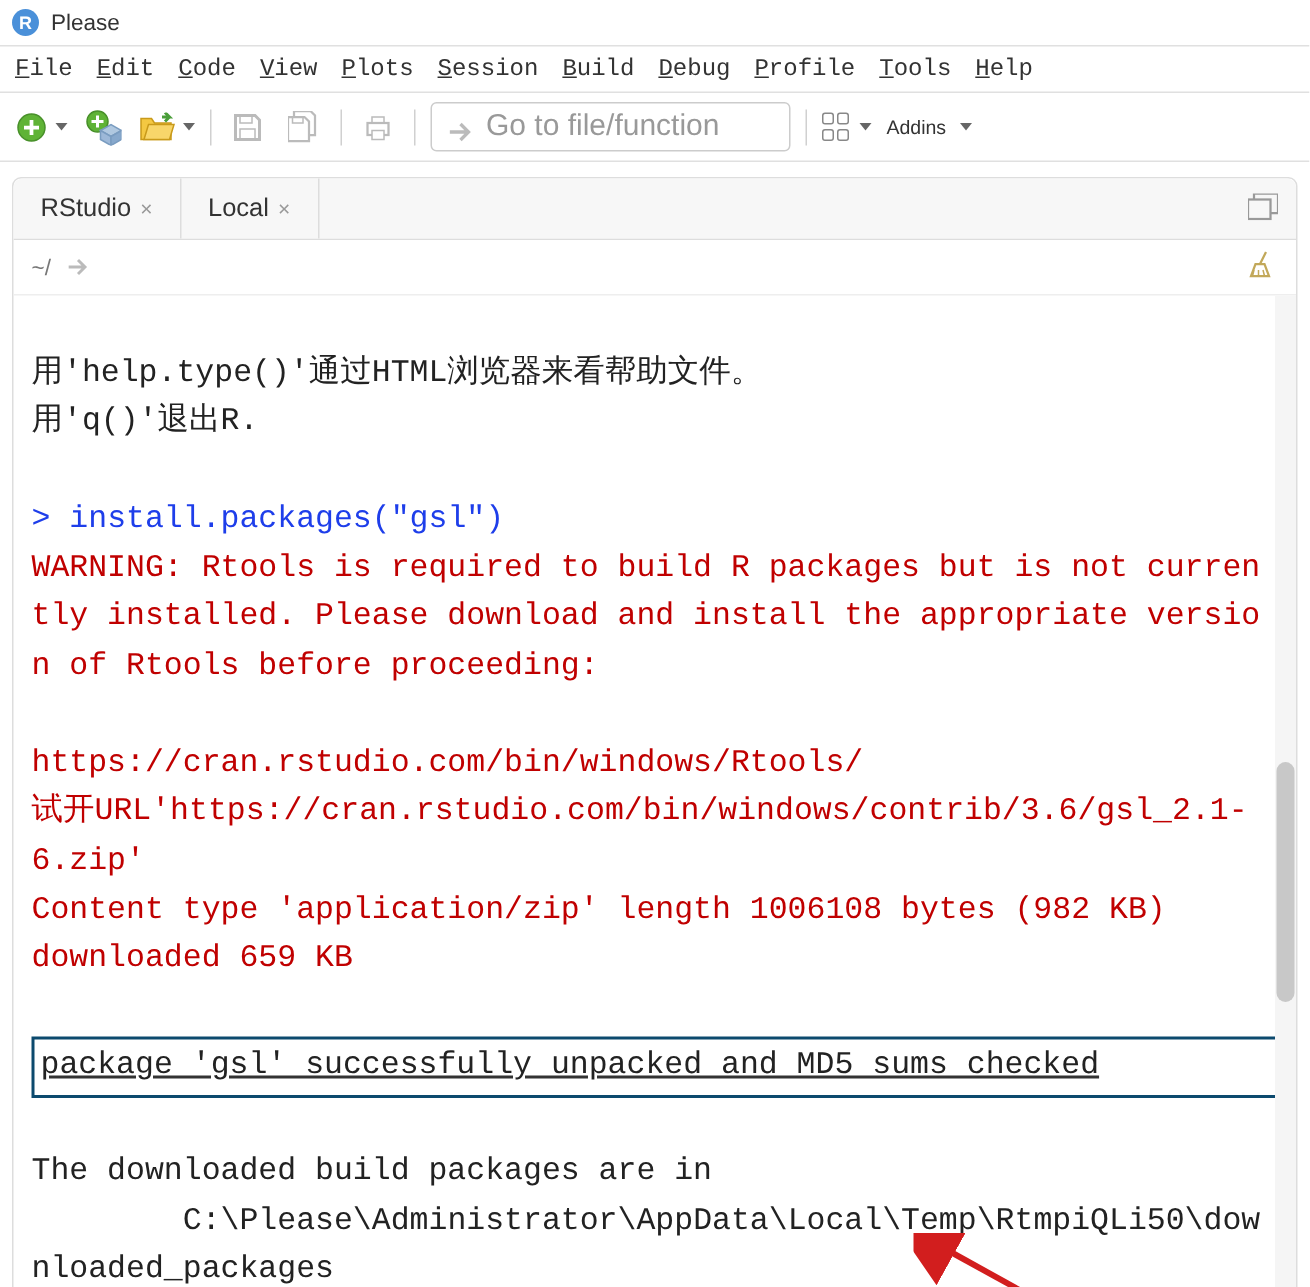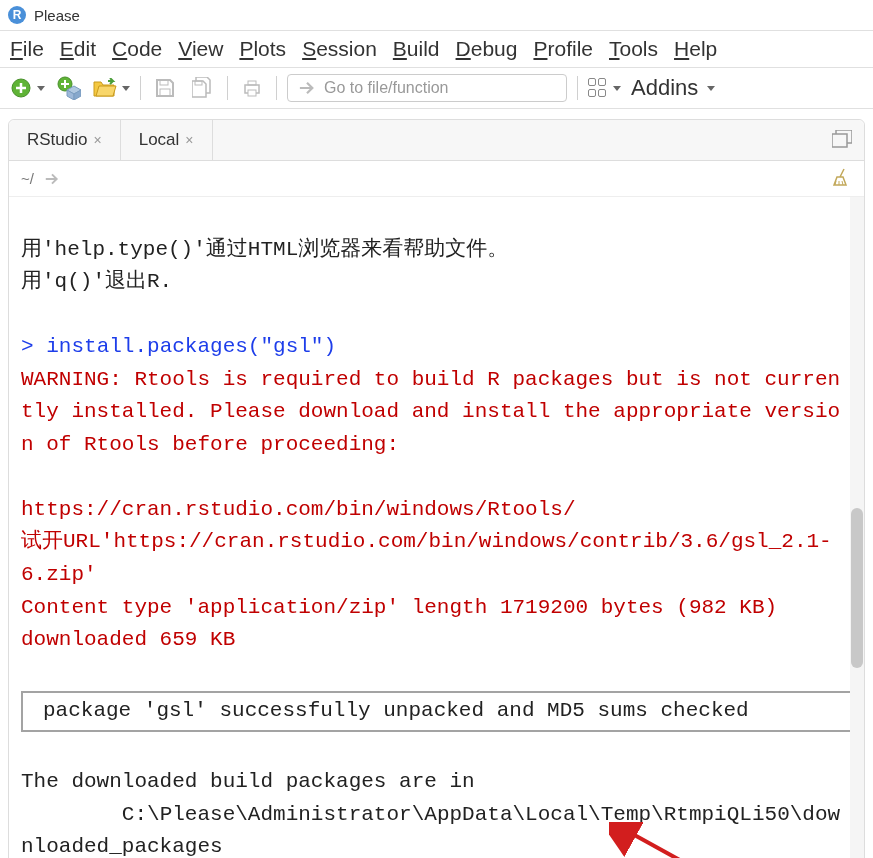--- a/index.html
+++ b/index.html
@@ -1,45 +1,45 @@
 <!DOCTYPE html>
 <html><head>
   <meta charset="utf-8">
   <style>
     * { margin: 0; padding: 0; box-sizing: border-box; }
     body { font-family: "Segoe UI", Arial, sans-serif; background: #fff; font-size: 14px; color: #333; width:873px; }
     .titlebar { display: flex; align-items: center; padding: 6px 8px; border-bottom: 1px solid #e0e0e0; font-size: 15px; }
     .titlebar-icon { width: 18px; height: 18px; border-radius: 50%; background: #4a90d9; color: #fff; display: inline-flex; align-items: center; justify-content: center; font-size: 12px; font-weight: bold; margin-right: 8px; }
-    .menubar { display: flex; gap: 16px; padding: 6px 10px; font-size: 21px; }
+    .menubar { display: flex; gap: 16px; padding: 6px 10px; font-size: 16px; font-family: Liberation Mono, monospace; }
     .menubar-item { cursor: pointer; }
     .menubar-item .ul { text-decoration: underline; }
     .toolbar { display: flex; align-items: center; gap: 10px; padding: 6px 10px; border-top: 1px solid #e0e0e0; border-bottom: 1px solid #e0e0e0; }
     .tb-btn { width: 28px; height: 28px; display: inline-flex; align-items: center; justify-content: center; cursor: pointer; }
     .tb-dropdown { display: inline-flex; align-items: center; gap: 2px; }
     .dropdown-arrow { width: 0; height: 0; border-left: 4px solid transparent; border-right: 4px solid transparent; border-top: 5px solid #666; margin-left: 3px; }
     .tb-sep { width: 1px; height: 24px; background: #d0d0d0; }
-    .goto { flex: 0 0 auto; display: flex; align-items: center; gap: 8px; border: 1px solid #ccc; border-radius: 4px; padding: 4px 12px 4px 10px; color: #999; width: 280px; font-size: 16px; }
+    .goto { flex: 0 0 auto; display: flex; align-items: flex-end; gap: 8px; border: 1px solid #ccc; border-radius: 4px; padding: 4px 12px 4px 10px; color: #999; width: 240px; font-size: 20px; }
     .grid-icon { display: inline-flex; flex-wrap: wrap; width: 20px; height: 20px; gap: 2px; }
     .grid-icon span { width: 8px; height: 8px; border: 1px solid #888; border-radius: 2px; }
-    .addins { display: flex; align-items: center; gap: 6px; font-size: 22px; cursor: pointer; }
+    .addins { display: flex; align-items: center; gap: 6px; font-size: 13px; cursor: pointer; }
     .pane { margin: 10px 8px 0 8px; border: 1px solid #ddd; border-radius: 6px; }
     .tabs { display: flex; align-items: center; border-bottom: 1px solid #ddd; background: #f7f7f7; border-radius: 6px 6px 0 0; }
     .tab { padding: 10px 18px; font-size: 17px; display: flex; align-items: center; gap: 6px; border-right: 1px solid #ddd; cursor: pointer; }
     .tab.active { background: #fff; font-weight: bold; }
     .tab-close { color: #999; font-size: 14px; }
     .tabs-spacer { flex: 1; }
     .window-icon { padding: 0 12px; color: #888; cursor: pointer; }
     .subbar { display: flex; align-items: center; padding: 6px 12px; border-bottom: 1px solid #eee; color: #777; font-size: 15px; gap: 10px; }
     .subbar-spacer { flex: 1; }
     .broom { cursor: pointer; color: #aaa; }
     .console { padding: 4px 12px 12px 12px; font-family: "Consolas", "Courier New", monospace; font-size: 21px; line-height: 1.55; white-space: pre-wrap; word-break: break-all; position: relative; }
     .c-black { color: #222; }
     .c-blue { color: #1e3eea; }
     .c-red { color: #c00000; }
-    .red-box { border: 2px solid #a3a3a3; padding: 2px 20px; margin: 2px 0; display: inline-block; width: 100%; }
+    .red-box { border: 2px solid #0c4a6e; padding: 2px 4px; margin: 2px 0; display: inline-block; width: 100%; text-decoration: underline; }
     .arrow-annot { position: absolute; right: 35px; bottom: 32px; pointer-events: none; }
     .scrollbar { position: absolute; right: 0; top: 0; bottom: 0; width: 14px; background: #f5f5f5; }
     .scroll-thumb { position: absolute; right: 1px; top: 40%; width: 12px; height: 160px; background: #c8c8c8; border-radius: 6px; }
     .console-wrap { position: relative; }
   </style>
 </head>
 <body>
 
 <div class="titlebar">
   <span class="titlebar-icon">R</span>
@@ -167,21 +167,21 @@
   <div class="console-wrap">
     <div class="console">
 <span class="c-black">用'help.type()'通过HTML浏览器来看帮助文件。</span>
 <span class="c-black">用'q()'退出R.</span>
 <span></span>
 <span class="c-blue">&gt; </span><span class="c-blue">install.packages("gsl")</span>
 <span class="c-red">WARNING: Rtools is required to build R packages but is not currently installed. Please download and install the appropriate version of Rtools before proceeding:</span>
 <span></span>
 <span class="c-red">https://cran.rstudio.com/bin/windows/Rtools/</span>
 <span class="c-red">试开URL'https://cran.rstudio.com/bin/windows/contrib/3.6/gsl_2.1-6.zip'</span>
-<span class="c-red">Content type 'application/zip' length 1719200 bytes (982 KB)</span>
+<span class="c-red">Content type 'application/zip' length 1006108 bytes (982 KB)</span>
 <span class="c-red">downloaded 659 KB</span>
 <span></span>
 <span class="red-box"><span class="c-black">package 'gsl' successfully unpacked and MD5 sums checked</span></span>
 <span></span>
 <span class="c-black">The downloaded build packages are in</span>
 <span class="c-black">        C:\Please\Administrator\AppData\Local\Temp\RtmpiQLi50\downloaded_packages</span>
 
       <svg class="arrow-annot" width="220" height="120" viewBox="0 0 220 120">
         <defs>
             <marker id="ah" markerWidth="12" markerHeight="12" refX="2" refY="6" orient="auto">

